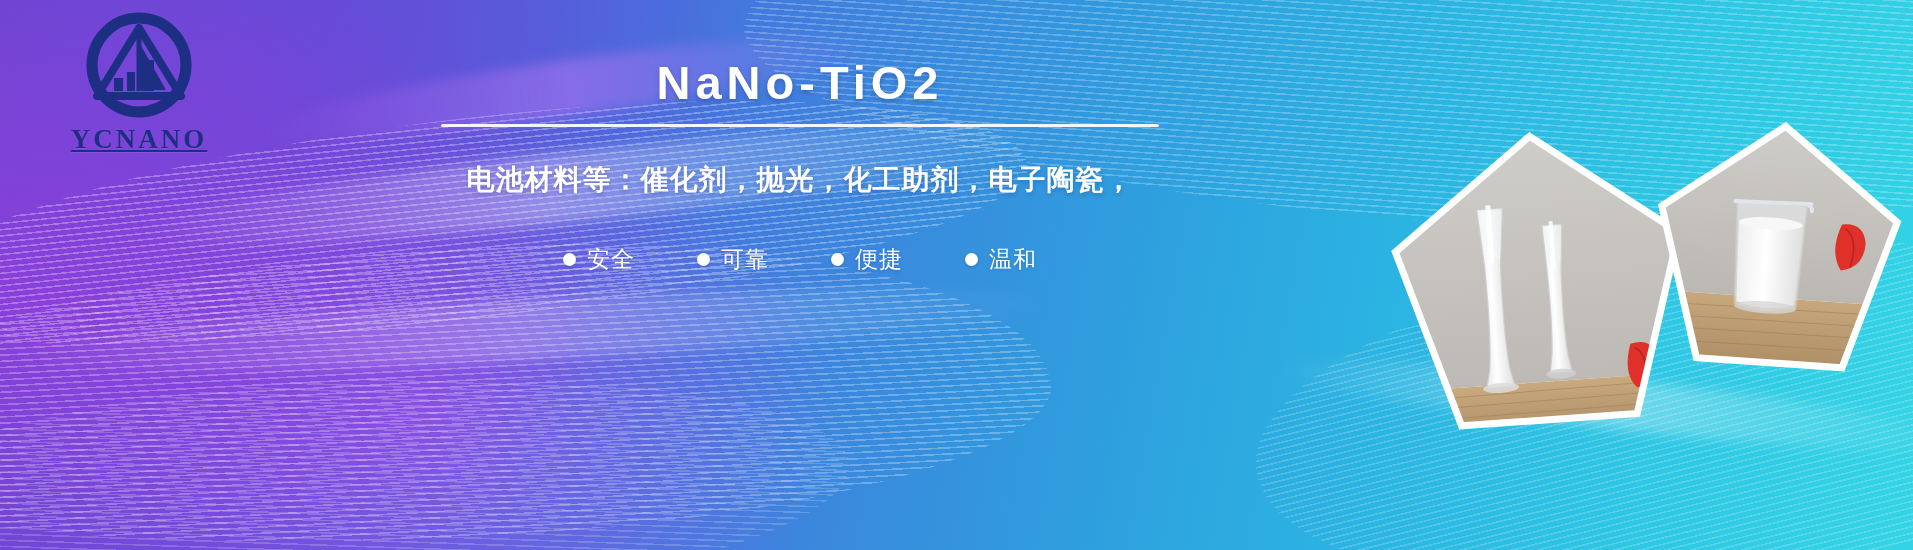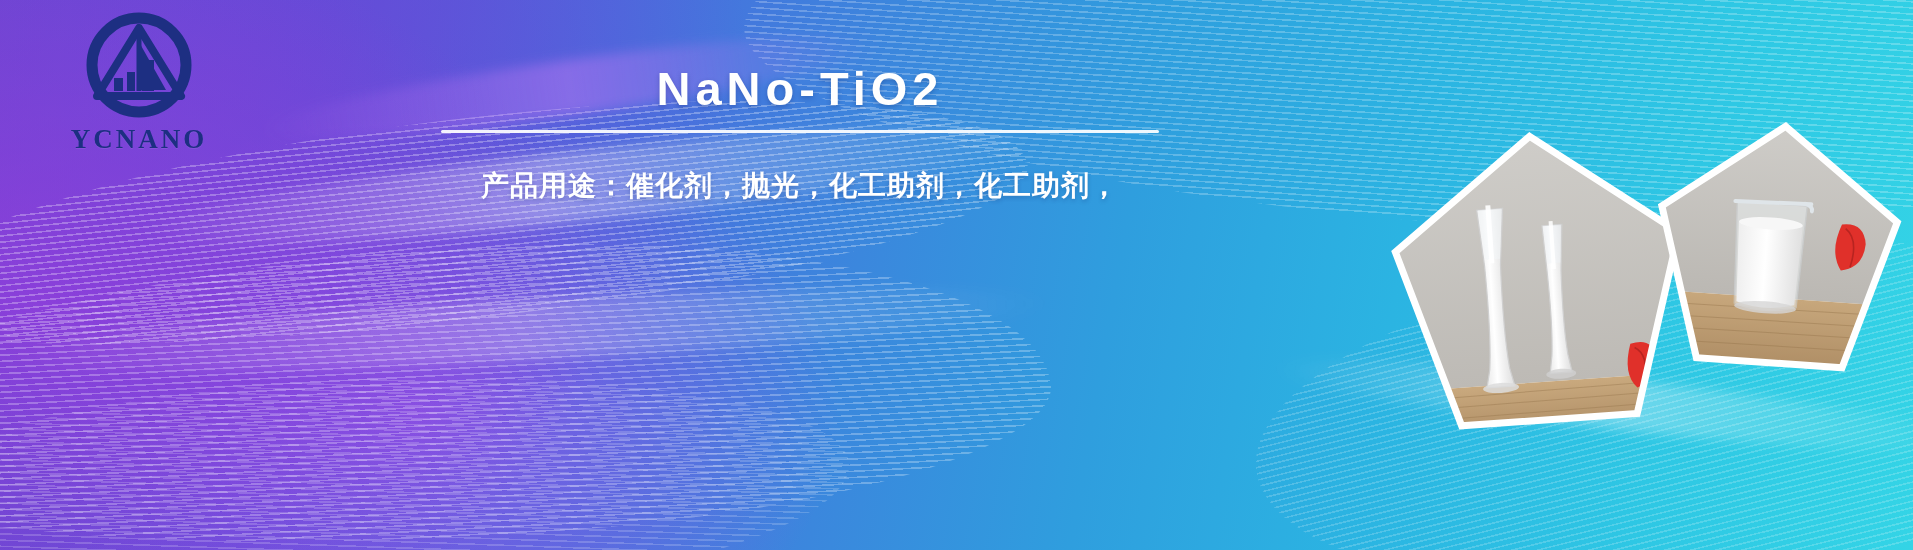--- a/index.html
+++ b/index.html
@@ -71,32 +71,31 @@
      background:linear-gradient(90deg,rgba(255,255,255,0) 0%,rgba(255,255,255,.30) 50%,rgba(255,255,255,0) 100%);
      border-radius:50%; transform:rotate(6deg); }
 
   
   #logo{ position:absolute; left:44px; top:12px; width:190px; height:140px;
          display:flex; flex-direction:column; align-items:center; }
   #logo svg{ display:block; }
   #logo-wordmark{
     margin-top:2px; color:#1d2f82; font-size:27px; font-weight:700;
     letter-spacing:3px; font-family:"Liberation Serif","DejaVu Serif",serif;
-    white-space:nowrap; text-shadow:0 1px 0 rgba(255,255,255,.08);
+    white-space:nowrap; text-shadow:0 1px 0 rgba(255,255,255,.08);text-decoration:underline;
   }
 
   
   #content{ position:absolute; left:430px; top:58px; width:740px;
             display:flex; flex-direction:column; align-items:center; }
 
   #title{
     color:#ffffff; font-size:47px; font-weight:700; letter-spacing:5px;
     line-height:1.05; white-space:nowrap;
     text-shadow:0 2px 5px rgba(20,40,110,.30);
-    margin-top:6px;
   }
   #title-divider{
     margin-top:17px; width:718px; height:3px; background:#ffffff; opacity:.92;
     border-radius:2px;
   }
 
   #subtitle{
     margin-top:32px; color:#ffffff; font-size:28px; font-weight:700;
     line-height:1.52; text-align:center; letter-spacing:1px;
     text-shadow:0 2px 4px rgba(20,40,110,.28);
@@ -165,23 +164,41 @@
       </svg>
     </span>
     <div id="logo-wordmark">YCNANO</div>
   </div>
 
   <div id="content">
     <div id="title">NaNo-TiO2</div>
     <div id="title-divider"></div>
 
     <div id="subtitle">
-      <span class="sub-line">产品用途：催化剂，抛光，化工助剂，化工助剂，</span>
-    </div>
-
+      <span class="sub-line">电池材料等：催化剂，抛光，化工助剂，电子陶瓷，</span>
+    </div>
+
+    <div id="features">
+      <div class="feature">
+        <span class="feature-dot"></span>
+        <span class="feature-label">安全</span>
+      </div>
+      <div class="feature">
+        <span class="feature-dot"></span>
+        <span class="feature-label">可靠</span>
+      </div>
+      <div class="feature">
+        <span class="feature-dot"></span>
+        <span class="feature-label">便捷</span>
+      </div>
+      <div class="feature">
+        <span class="feature-dot"></span>
+        <span class="feature-label">温和</span>
+      </div>
+    </div>
   </div>
 
   <div id="photos">
 
     <div class="photo" id="photo-primary">
       <svg width="300" height="310" viewBox="0 0 300 310" aria-hidden="true">
         <defs>
           <clipPath id="pentA">
             <path d="M150 6 L292 112 L238 290 L62 290 L8 112 Z"></path>
           </clipPath>

